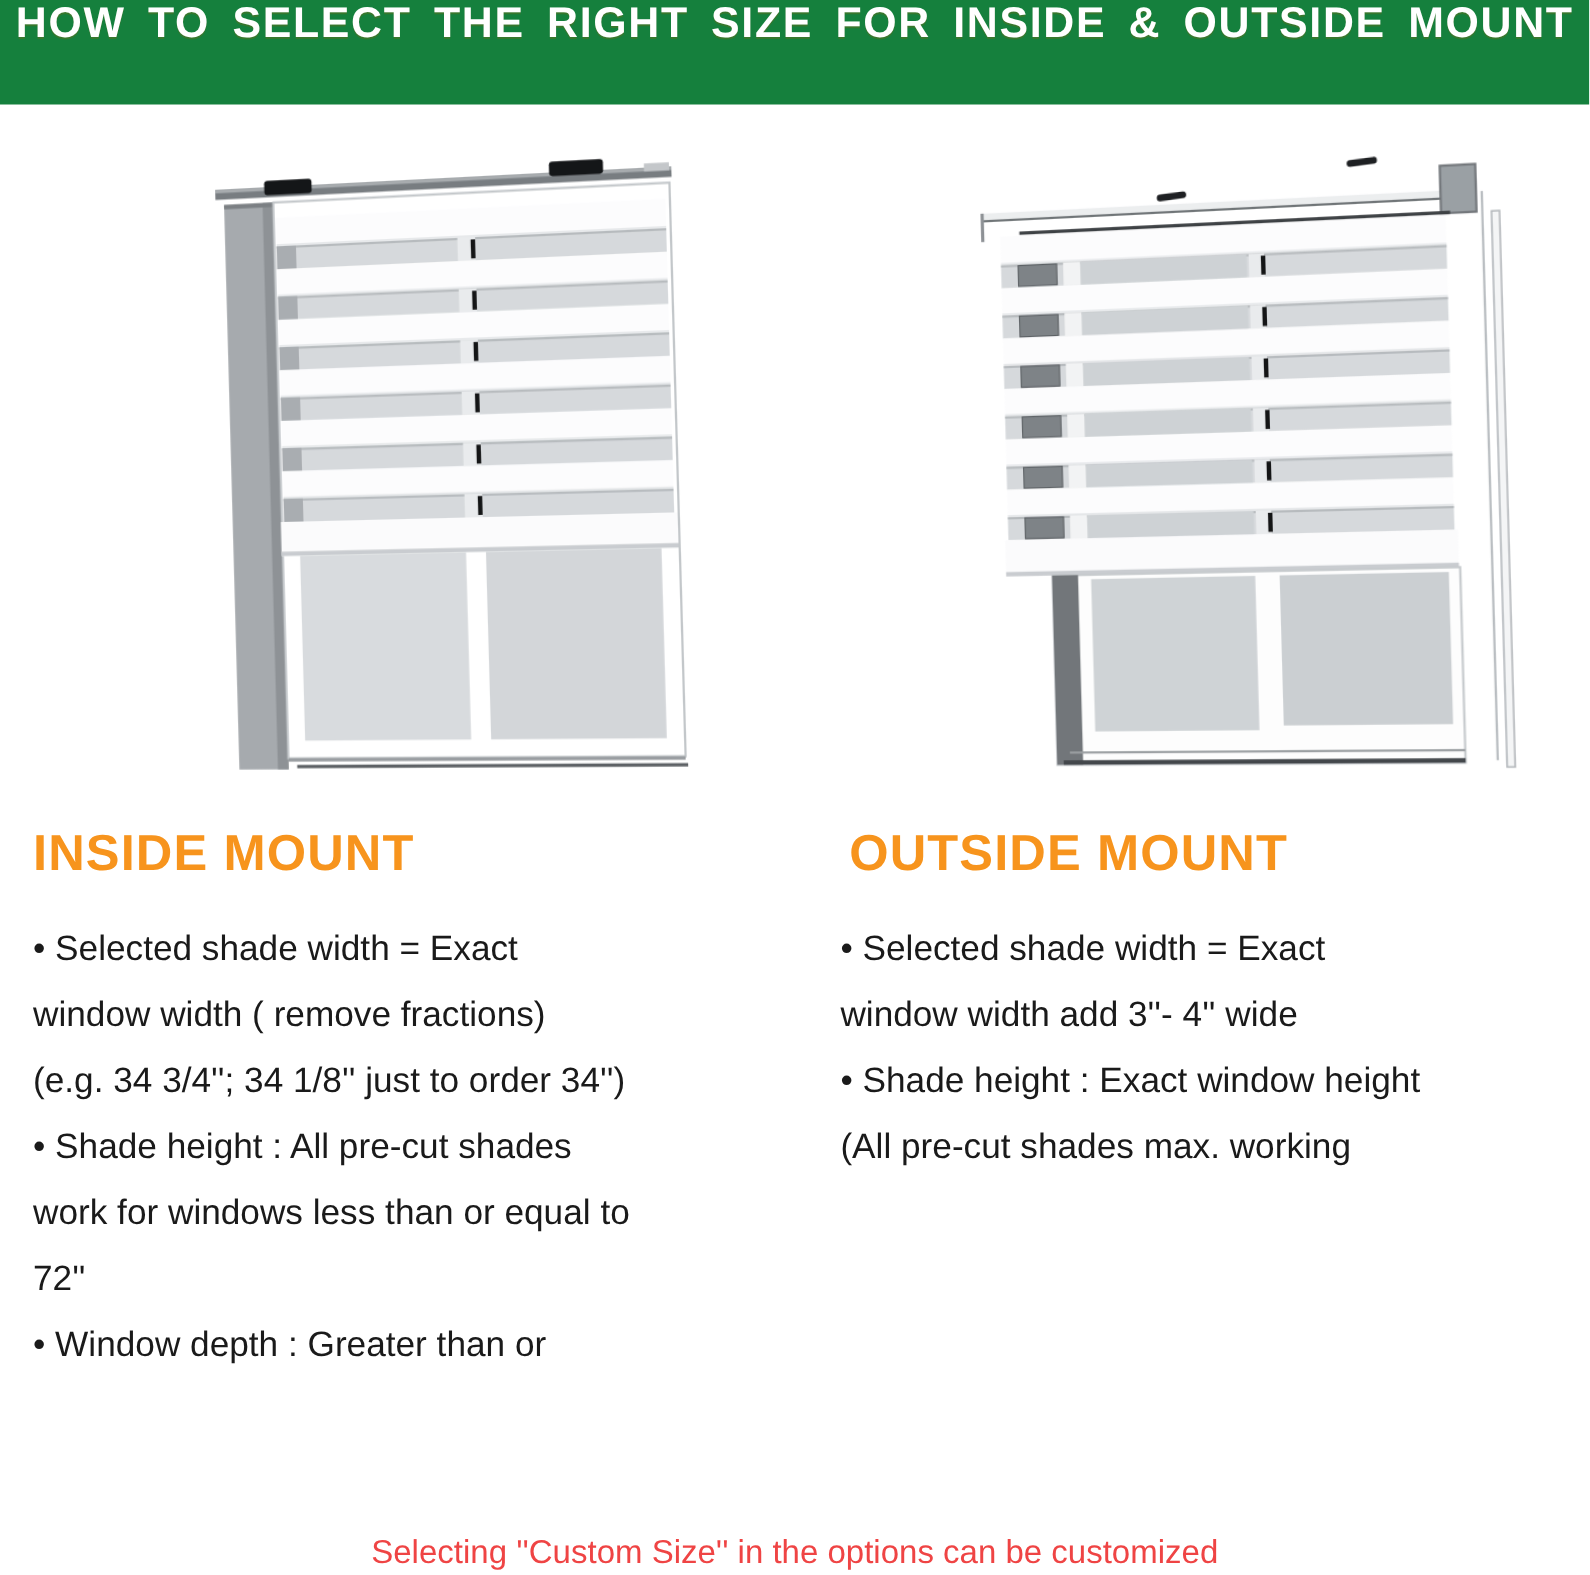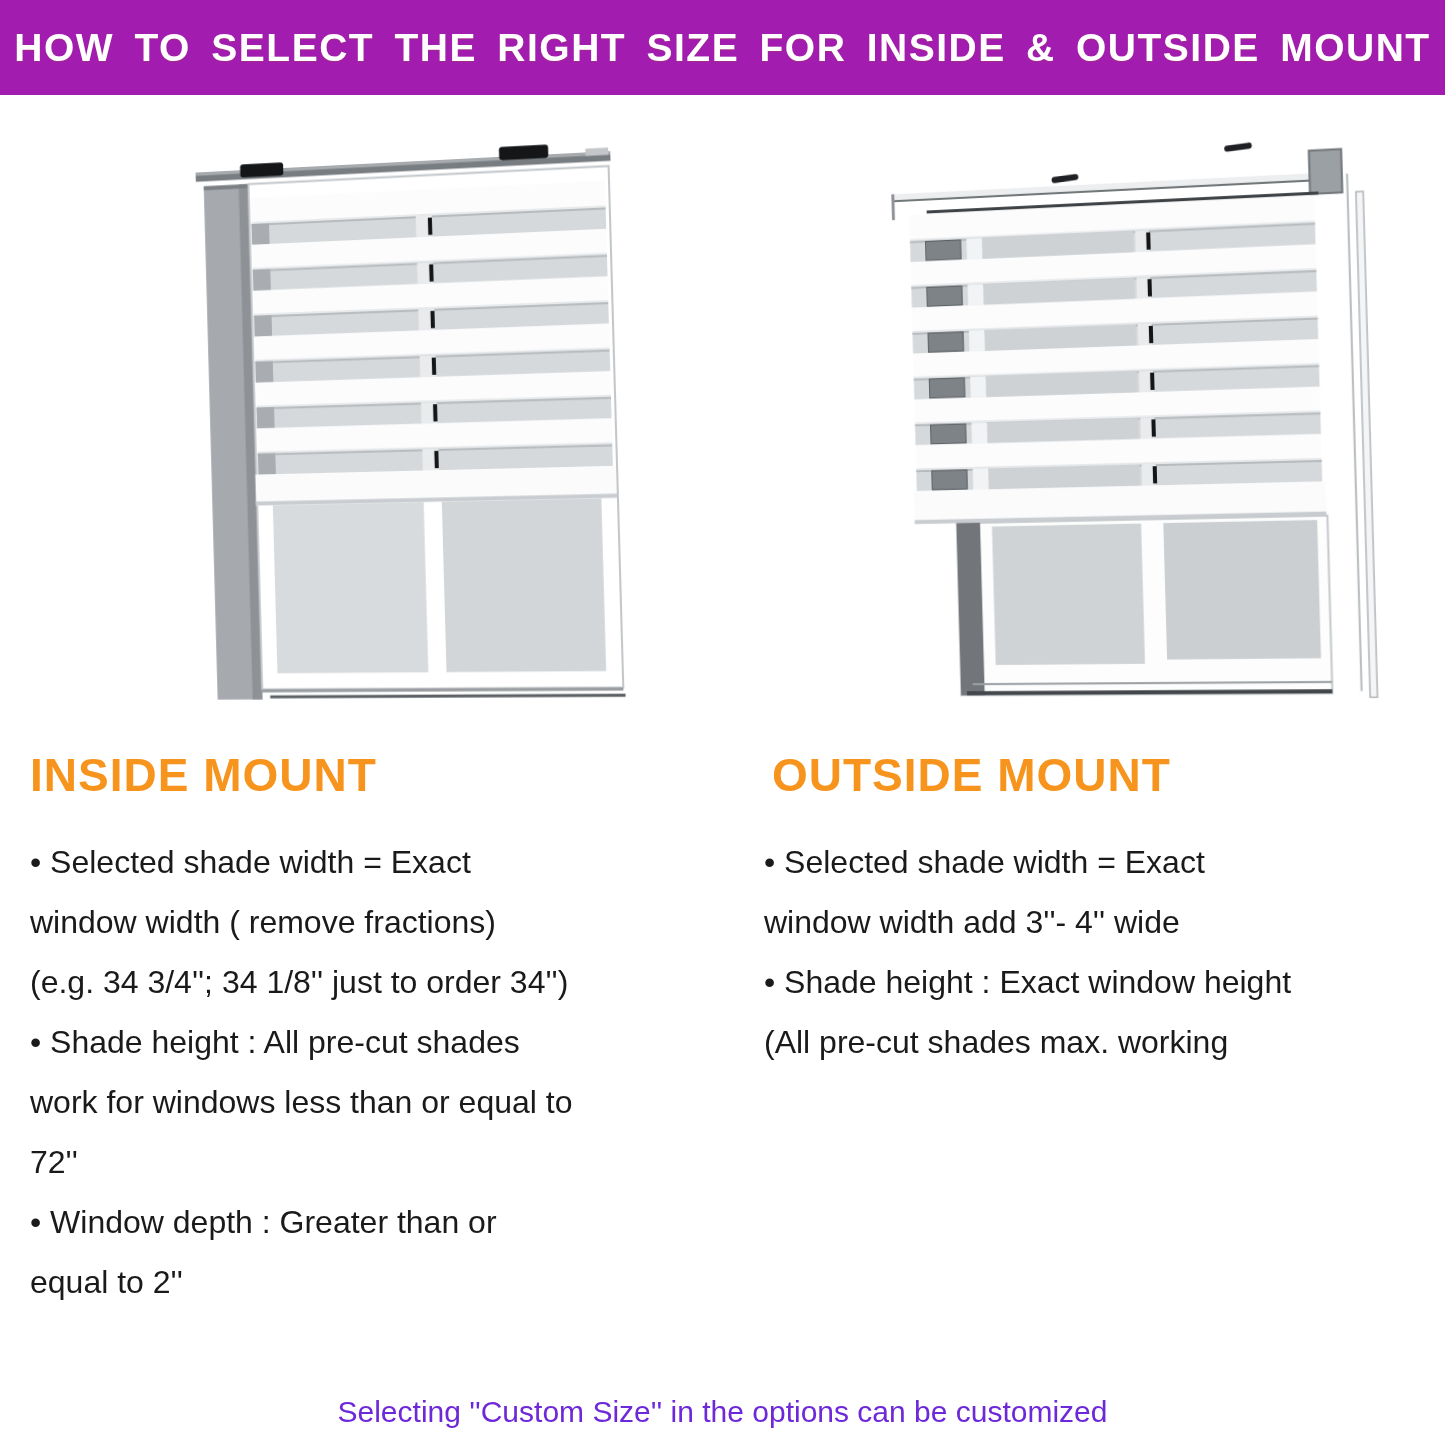--- a/index.html
+++ b/index.html
@@ -11,23 +11,23 @@
     overflow: hidden;
     font-family: "Liberation Sans", "DejaVu Sans", sans-serif;
   }
 
   
   .banner {
     position: absolute;
     left: 0; top: 0;
     width: 100%;
     height: 95px;
-    background: #a21caf;
+    background: #15803d;
     display: flex;
-    align-items: center;
+    align-items: flex-start;
     justify-content: center;
   }
   .banner-title {
     color: #ffffff;
     font-size: 39px;
     font-weight: bold;
     letter-spacing: 1.5px;
     word-spacing: 8px;
     white-space: nowrap;
     text-shadow: 0 1px 0 rgba(160,90,0,.25);
@@ -73,21 +73,21 @@
   
   .footer {
     position: absolute;
     left: 0; bottom: 0;
     width: 100%;
     text-align: center;
   }
   .footer-note {
     display: inline-block;
     font-size: 30px;
-    color: #6d28d9;
+    color: #ef4444;
     padding-bottom: 3px;
     white-space: nowrap;
   }
 </style>
 </head>
 <body>
 
 <div class="page">
 
   <header class="banner">
@@ -222,21 +222,20 @@
   <div class="columns">
     <section class="col col-inside">
       <h2>INSIDE MOUNT</h2>
       <div class="t-line">• Selected shade width = Exact</div>
       <div class="t-line">window width ( remove fractions)</div>
       <div class="t-line">(e.g. 34 3/4''; 34 1/8'' just to order 34'')</div>
       <div class="t-line">• Shade height : All pre-cut shades</div>
       <div class="t-line">work for windows less than or equal to</div>
       <div class="t-line">72''</div>
       <div class="t-line">• Window depth : Greater than or</div>
-      <div class="t-line">equal to 2''</div>
     </section>
 
     <section class="col col-outside">
       <h2>OUTSIDE MOUNT</h2>
       <div class="t-line">• Selected shade width = Exact</div>
       <div class="t-line">window width add 3''- 4'' wide</div>
       <div class="t-line">• Shade height : Exact window height</div>
       <div class="t-line">(All pre-cut shades max. working</div>
     </section>
   </div>

